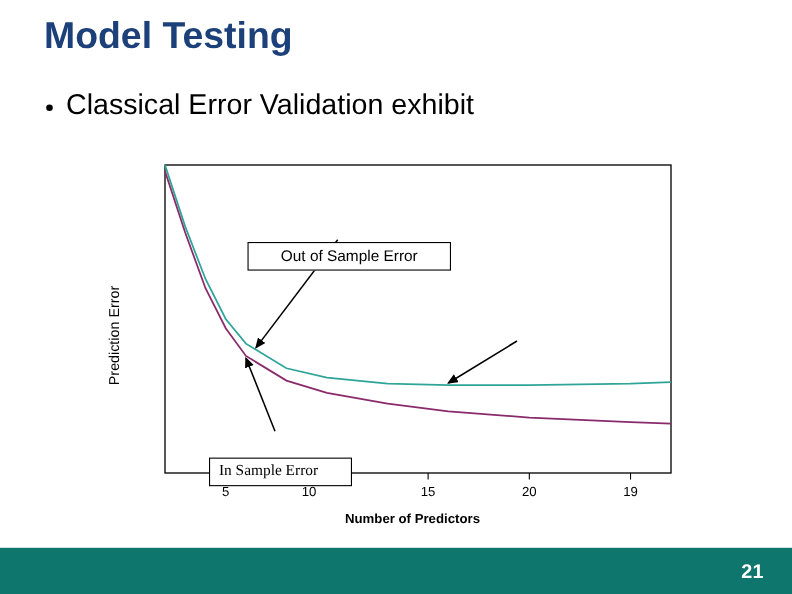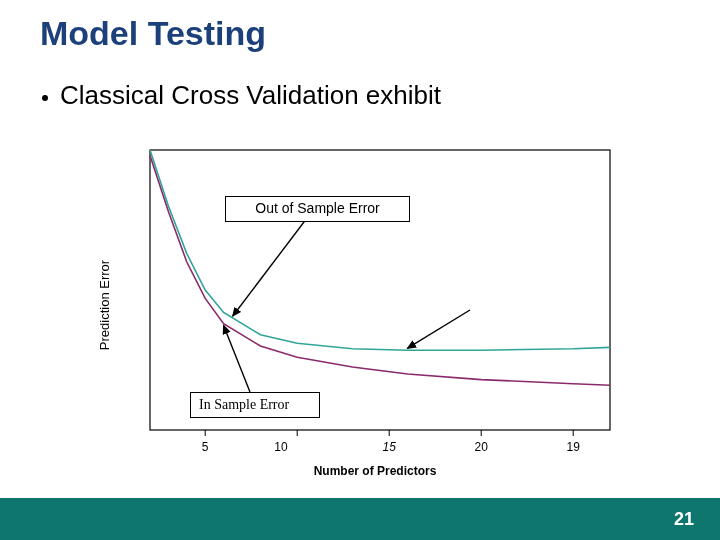--- a/index.html
+++ b/index.html
@@ -70,20 +70,21 @@
     font-weight: bold;
   }
   .callout {
     position: absolute;
     background: #fff;
     border: 1px solid #000;
     font-size: 14px;
     padding: 3px 8px;
     line-height: 1.25;
     color: #000;
+    margin-top: 24px;
   }
   .callout-oos {
     left: 115px;
     top: 56px;
     width: 185px;
     text-align: center;
   }
   .callout-nvar {
     left: 288px;
     top: 130px;
@@ -121,21 +122,21 @@
 </style>
 </head>
 <body>
 
 <div class="slide">
 
   <div class="title">Model Testing</div>
 
   <div class="bullet-row">
     <div class="bullet-dot"></div>
-    <div>Classical Cross Validation exhibit</div>
+    <div>Classical Error Validation exhibit</div>
   </div>
 
   <div class="chart-wrap">
     <div class="ylabel">Prediction Error</div>
 
     <svg id="chart-svg" width="530" height="330" style="position:absolute;left:0;top:0;">
       <defs>
         <marker id="arrowhead" markerWidth="8" markerHeight="8" refX="6" refY="3" orient="auto">
           <path d="M0,0 L7,3 L0,6 Z" fill="#000"></path>
         </marker>
@@ -158,21 +159,21 @@
           <line x1="463.20000000000005" x2="463.20000000000005" y1="290" y2="296" stroke="#000"></line>
         </g>
     </svg>
 
     <div class="callout callout-oos">Out of Sample Error</div>
     <div class="callout callout-in">In Sample Error</div>
 
     <div id="xticks-layer">
         <div class="xtick" style="left: 95.2px;">5</div>
         <div class="xtick" style="left: 171px;">10</div>
-        <div class="xtick" style="left: 279.2px; font-style: italic;">15</div>
+        <div class="xtick" style="left: 279.2px;">15</div>
         <div class="xtick" style="left: 371.2px;">20</div>
         <div class="xtick" style="left: 463.2px;">19</div>
       </div>
 
     <div class="xlabel">Number of Predictors</div>
   </div>
 
   <div class="footer-bar">
     <div class="page-num">21</div>
   </div>

